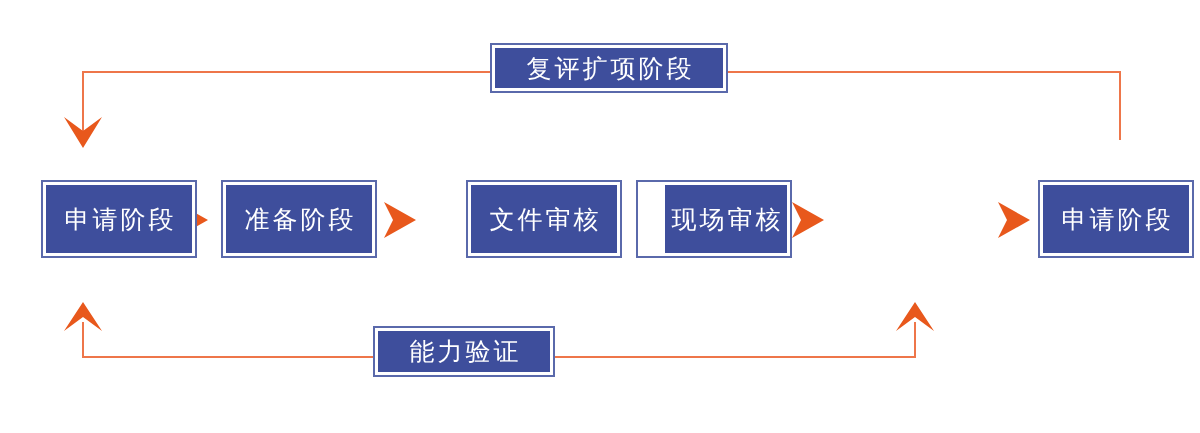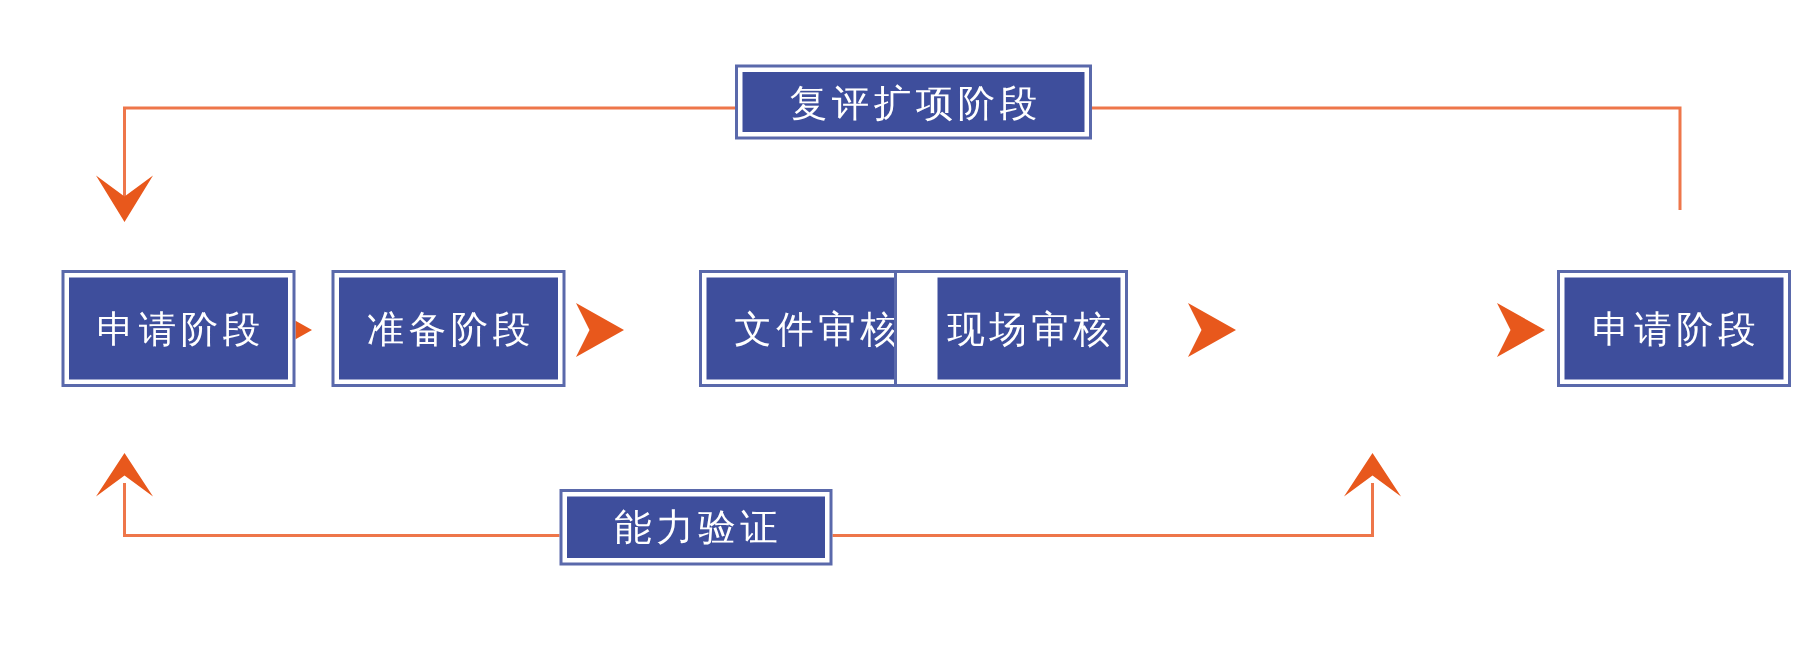--- a/index.html
+++ b/index.html
@@ -49,21 +49,21 @@
     justify-content: center;
     font-size: 25px;
     letter-spacing: 3px;
     text-indent: 3px;
     white-space: nowrap;
   }
   .stage { top: 180px; width: 156px; height: 78px; }
   .stage-0 { left: 5px; margin-left: 36px; }
   .stage-1 { left: 221px; }
   .stage-2 { left: 422px; margin-left: 44px; }
-  .stage-3 { left: 596px; padding-left: 27px; }
+  .stage-3 { left: 636px; padding-left: 27px; }
   .stage-4 { left: 835px; }
   .stage-5 { left: 1038px; }
   .loop-top    { left: 490px; top: 43px;  width: 238px; height: 50px; }
   .loop-bottom { left: 373px; top: 326px; width: 182px; height: 51px; }
 </style>
 </head>
 <body>
 
 <div class="canvas">
 

